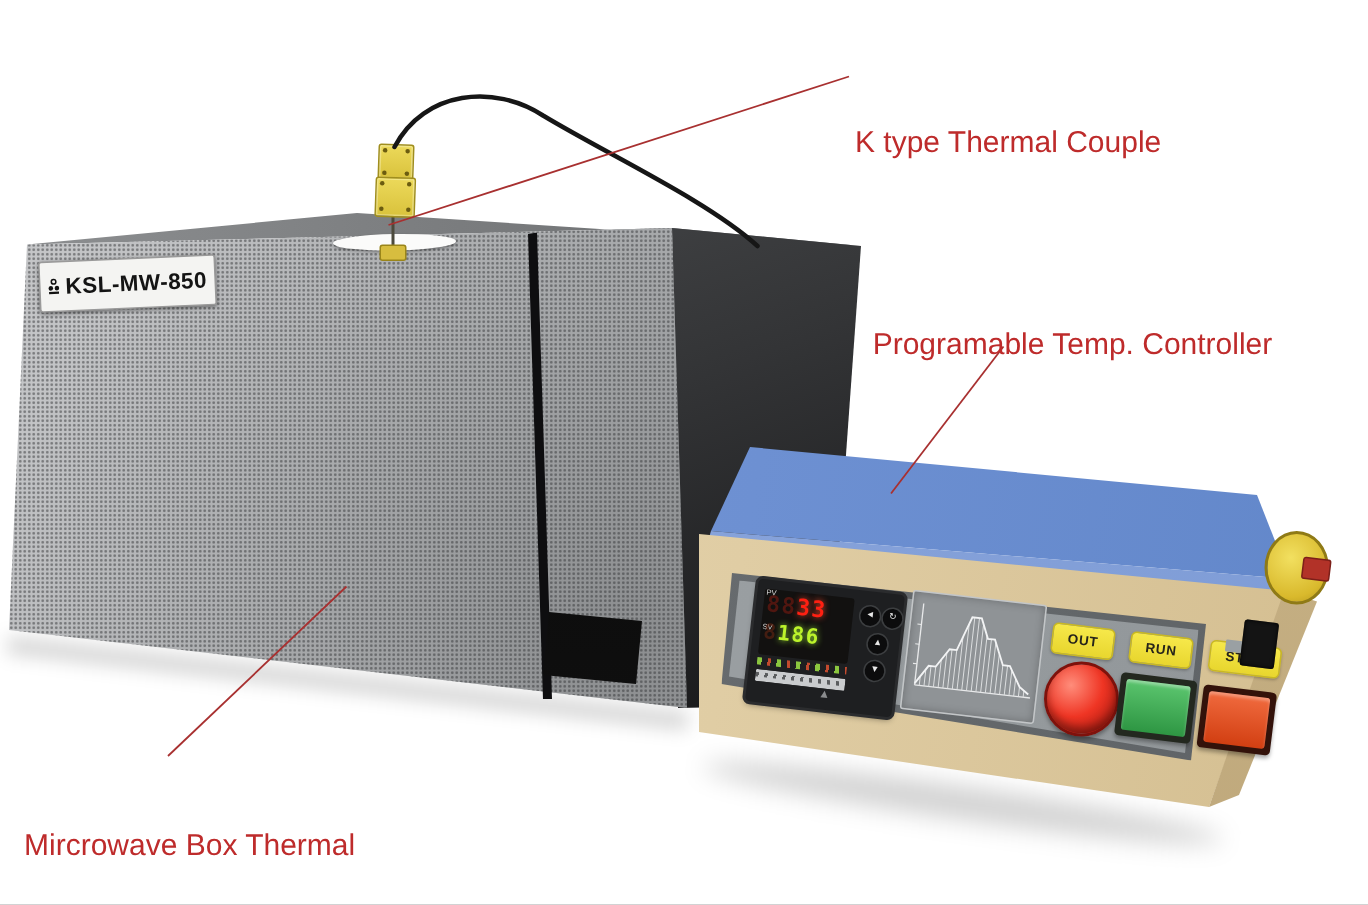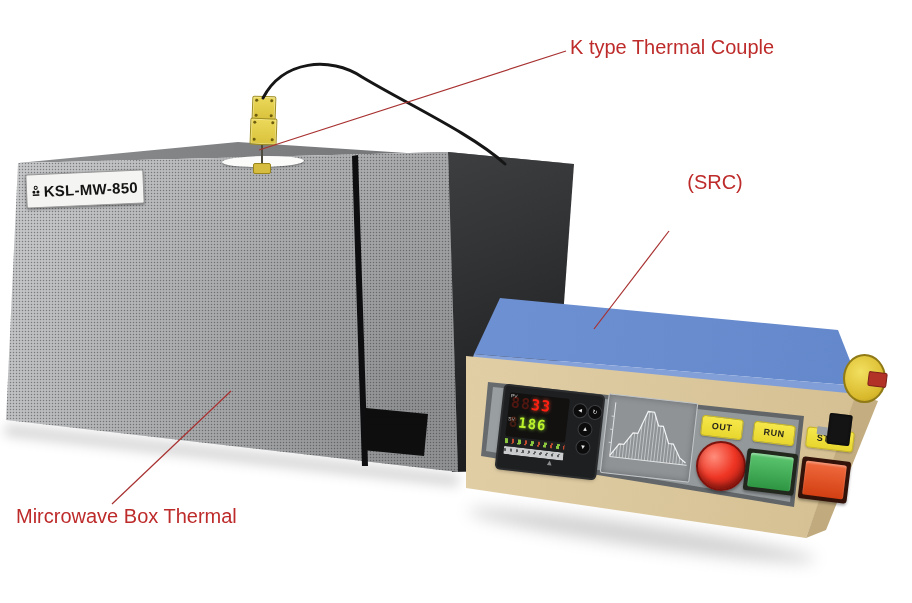--- a/index.html
+++ b/index.html
@@ -105,21 +105,21 @@
     background:radial-gradient(circle at 40% 35%,#f2e060,#d9b92c 70%,#b3951d);
     border:2px solid #8f7a16;}
   .rotary-handle{left:868px;top:372px;width:17px;height:13px;background:#b23228;border:1px solid #7c1f19;
     border-radius:2px;transform:rotate(7deg);}
   .side-conn{left:828px;top:414px;width:23px;height:31px;background:#141414;border-radius:2px;
     transform:rotate(7deg);box-shadow:inset 0 0 3px #000;}
   .side-conn-tip{left:817px;top:427px;width:13px;height:8px;background:#9aa0a3;border-radius:1px;transform:rotate(7deg);}
 
   
   .annot-svg{position:absolute;inset:0;width:912px;height:603px;pointer-events:none;}
-  .annot{position:absolute;color:#BE2B2B;font-size:20px;white-space:nowrap;}
+  .annot{position:absolute;color:#BE2B2B;font-size:20px;white-space:nowrap;margin-top:48px;}
   .annot-k{left:570px;top:36px;}
   .annot-src{left:556px;top:169px;width:318px;text-align:center;white-space:normal;line-height:1.3;}
   .annot-furnace{left:16px;top:505px;}
 </style>
 </head>
 <body>
 
 <div class="scene">
 
   <div class="abs furnace-shadow"></div>
@@ -232,17 +232,17 @@
 
   <svg class="annot-svg">
     <path d="M 263 98 C 283 60 330 56 362 77 C 407 104 472 134 505 164" fill="none" stroke="#161616" stroke-width="3" stroke-linecap="round"></path>
     <line x1="259" y1="150" x2="566" y2="51" stroke="#A83030" stroke-width="1.2"></line>
     <line x1="594" y1="329" x2="669" y2="231" stroke="#A83030" stroke-width="1.2"></line>
     <line x1="231" y1="391" x2="112" y2="504" stroke="#A83030" stroke-width="1.2"></line>
   </svg>
 
   <div class="annot annot-k">K type Thermal Couple</div>
   <div class="annot annot-src">
-    <div>(SRC)</div>
+    <div>Programable Temp. Controller</div>
   </div>
   <div class="annot annot-furnace">Mircrowave Box Thermal</div>
 
 </div>
 
 </body></html>

